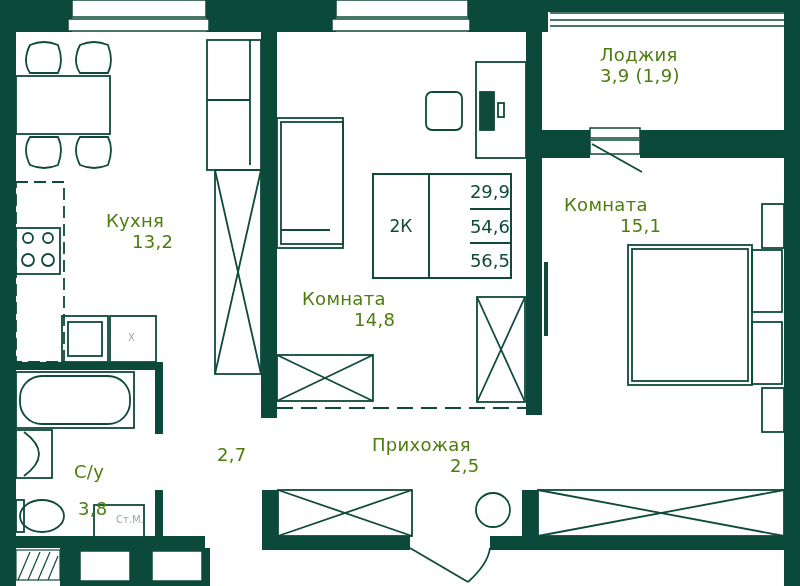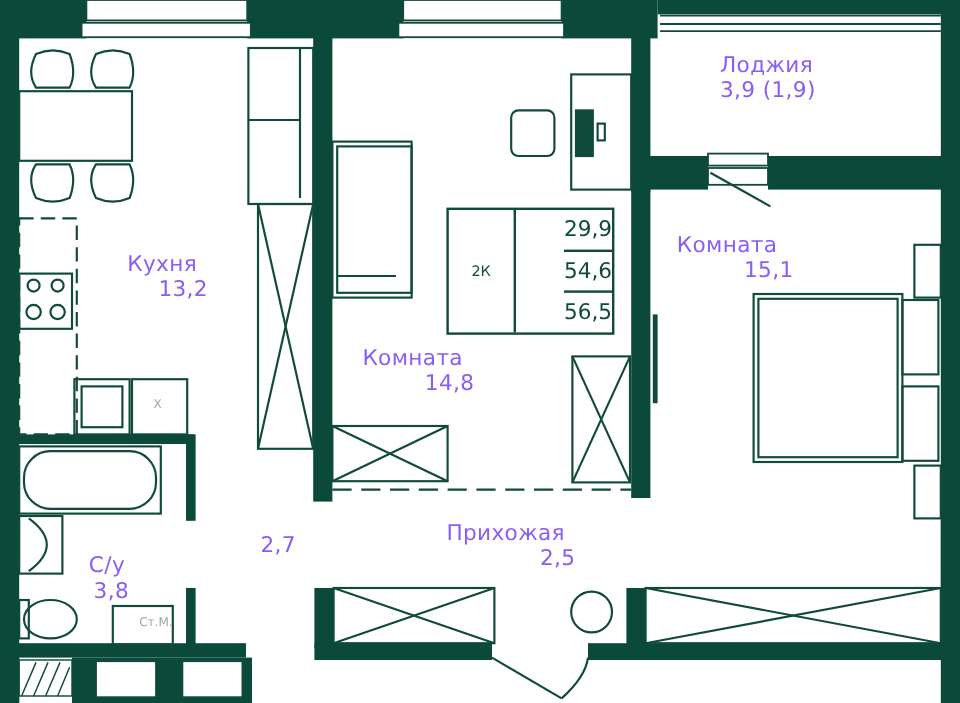--- a/index.html
+++ b/index.html
@@ -1,35 +1,35 @@
 <!DOCTYPE html>
 <html><head>
   <meta charset="utf-8">
   <style>
     html, body { margin: 0; padding: 0; background: #ffffff; }
     body { width: 800px; height: 586px; overflow: hidden; position: relative; font-family: "Liberation Sans", sans-serif; }
     .plan { position: absolute; left: 0; top: 0; width: 800px; height: 586px; }
     .label {
       position: absolute;
-      color: #8b5cf6;
+      color: #4d7c0f;
       font-family: "DejaVu Sans", sans-serif;
       font-size: 18px;
       line-height: 21px;
       letter-spacing: 0.3px;
       white-space: nowrap;
     }
     .label .name, .label .area { display: block; }
     .small-label { position: absolute; color: #9aa8a3; font-family: "DejaVu Sans", sans-serif; font-size: 10px; }
     .summary {
       position: absolute; left: 372px; top: 173px; width: 140px; height: 106px;
       border: 2px solid #0f4a3a; box-sizing: border-box; display: flex;
     }
     .summary .type {
       width: 62px; border-right: 2px solid #0f4a3a; display: flex; align-items: center; justify-content: center;
-      color: #0f4a3a; font-family: "DejaVu Sans", sans-serif; font-size: 12px;
+      color: #0f4a3a; font-family: "DejaVu Sans", sans-serif; font-size: 17px;
     }
     .summary .vals { flex: 1; display: flex; flex-direction: column; }
     .summary .vals div {
       flex: 1; display: flex; align-items: center; justify-content: center;
       color: #0f4a3a; font-family: "DejaVu Sans", sans-serif; font-size: 18px;
       border-bottom: 2px solid #0f4a3a;
       margin-left: 40px;
     }
     .summary .vals div:last-child { border-bottom: none; }
   </style>
@@ -189,21 +189,21 @@
   <span class="area">3,9 (1,9)</span>
 </div>
 
 <div class="label" style="left:564px; top:194px;">
   <span class="name">Комната</span>
   <span class="area" style="padding-left:56px;">15,1</span>
 </div>
 
 <div class="label" style="left:74px; top:461px;">
   <span class="name">С/у</span>
-  <span class="area" style="padding-left:4px;">3,8</span>
+  <span class="area" style="padding-left:4px;margin-top:16px;">3,8</span>
 </div>
 
 <div class="label" style="left:155px; top:444px;">
   <span class="area" style="padding-left:62px;">2,7</span>
 </div>
 
 <div class="label" style="left:372px; top:434px;">
   <span class="name">Прихожая</span>
   <span class="area" style="padding-left:78px;">2,5</span>
 </div>

